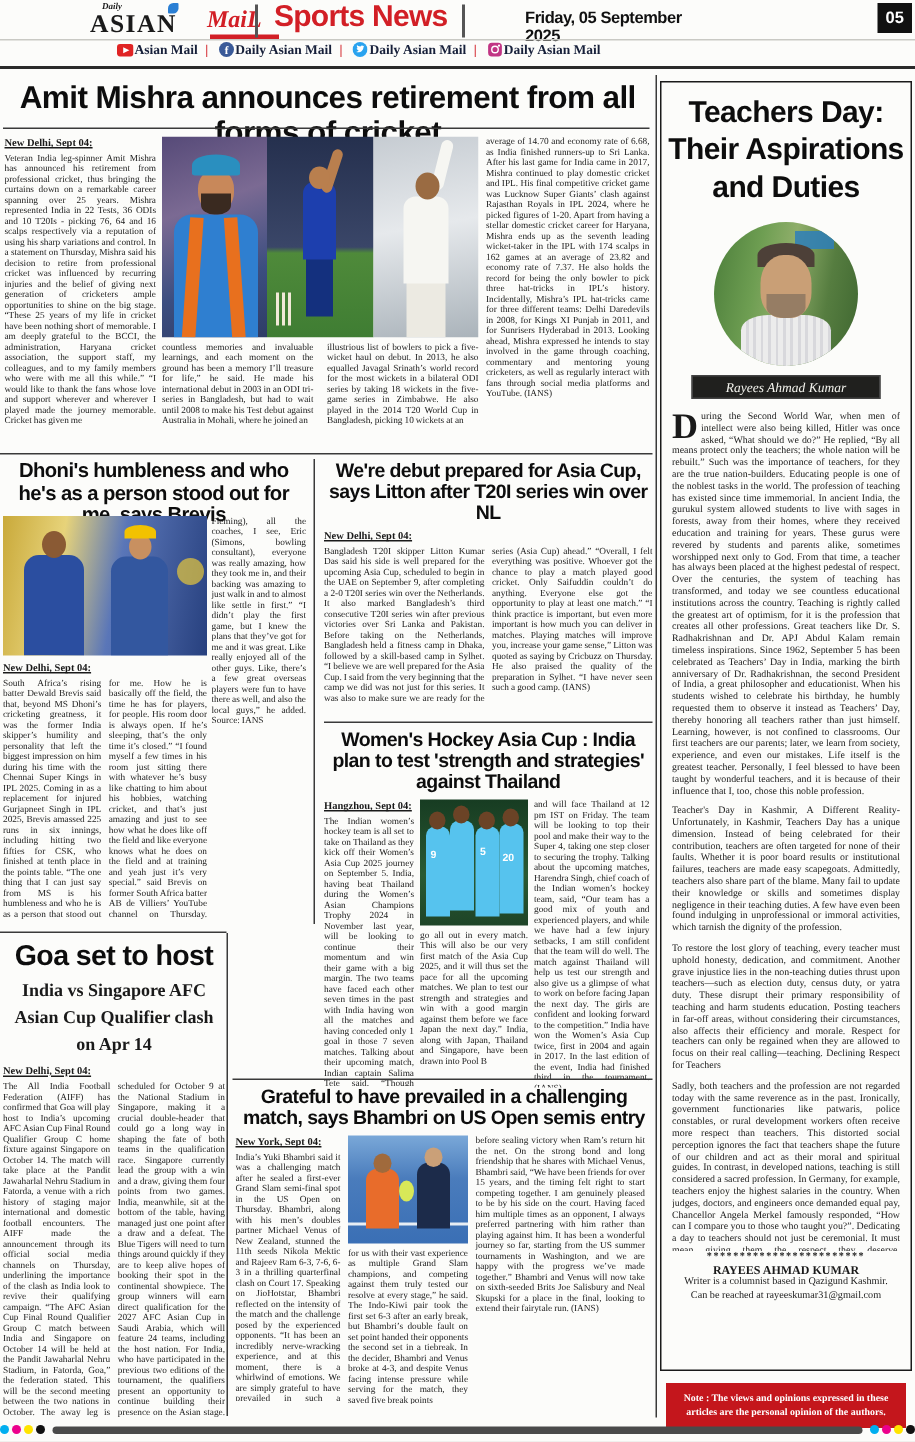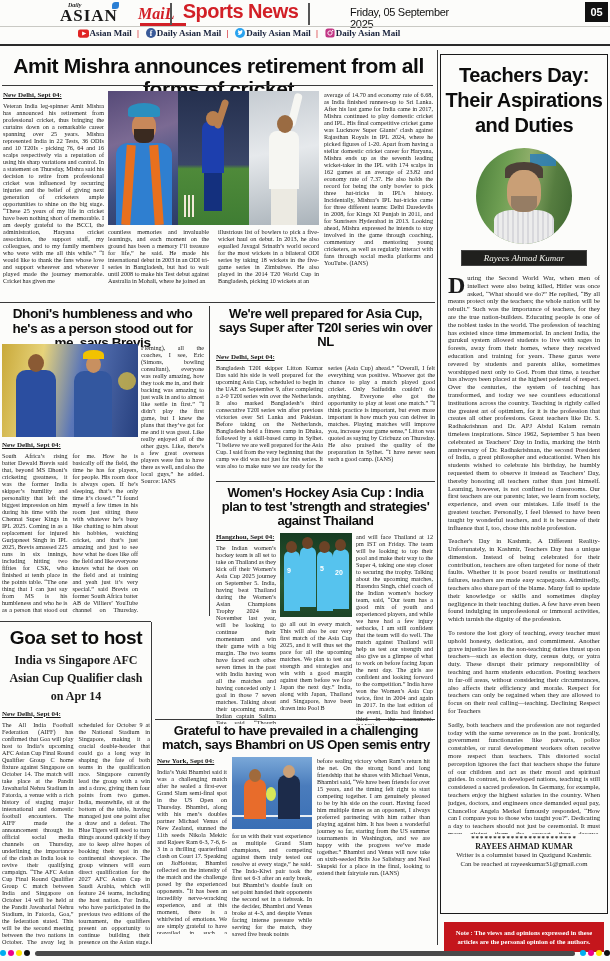--- a/index.html
+++ b/index.html
@@ -14,21 +14,21 @@
   .logo { position:absolute; left:60px; top:2px; width:150px; height:24px;text-align:center; }
   .logo .daily { position:absolute; left:8px; top:0; font-size:6px; font-style:italic; font-weight:bold; }
   .logo .asian { position:absolute; left:0; top:4px; font-size:17px; font-weight:bold; letter-spacing:1px; font-family:"Liberation Serif",serif; }
   .logo .star { position:absolute; left:52px; top:0px; width:7px; height:7px; background:#2a7fd4; border-radius:50% 10% 50% 10%; }
   .logo .mail { position:absolute; left:78px; top:3px; font-size:16px; font-weight:bold; font-style:italic; color:#d21f26; }
   .logo .mail-bar { position:absolute; left:80px; top:21px; width:46px; height:3px; background:#d21f26; }
   .mast-bar { position:absolute; top:3px; width:2px; height:22px; background:#555; }
   .section-title { position:absolute; left:178px; top:0px; width:125px; text-align:center;
     font-family:"Liberation Sans",sans-serif; font-weight:bold; font-size:20px; letter-spacing:-0.5px; color:#d21f26; }
   .mast-date { position:absolute; left:350px; top:6px; width:120px; font-family:"Liberation Sans",sans-serif;
-    font-weight:normal; font-size:11px; letter-spacing:-0.3px; color:#111; }
+    font-weight:bold; font-size:11px; letter-spacing:-0.3px; color:#111; }
   .page-box { position:absolute; right:2px; top:2px; width:23px; height:20px; background:#111;
     color:#fff; font-family:"Liberation Sans",sans-serif; font-weight:bold; font-size:11px;
     display:flex; align-items:center; justify-content:center; }
   .social-row { position:absolute; left:0; top:28px; width:478px; display:flex; justify-content:center; gap:7px; }
   .social-item { display:flex; align-items:center; gap:1px; font-weight:bold; font-size:9px; color:#17203a; }
   .social-item .sep { color:#d21f26; font-weight:bold; margin-left:4px; }
   .hline1 { position:absolute; left:0; top:26px; width:610px; height:1px; background:#c9c9c4; }
   .hline2 { position:absolute; left:0; top:44px; width:610px; height:2px; background:#2a2a2a; }
   
   .headline { font-family:"Liberation Sans",sans-serif; font-weight:bold; color:#0d0d0d;
@@ -238,21 +238,21 @@
   <div class="abs" style="left:2px; top:441px; width:136px">
     <div class="dateline">New Delhi, Sept 04:</div>
   </div>
   <div class="abs" style="left:2px; top:452px; width:136px; height:164px">
     <div class="body-txt two-col" style="height:164px">South Africa’s rising batter Dewald Brevis said that, beyond MS Dhoni’s cricketing greatness, it was the former India skipper’s humility and personality that left the biggest impression on him during his time with the Chennai Super Kings in IPL 2025. Coming in as a replacement for injured Gurjapneet Singh in IPL 2025, Brevis amassed 225 runs in six innings, including hitting two fifties for CSK, who finished at tenth place in the points table. “The one thing that I can just say from MS is his humbleness and who he is as a person that stood out for me. How he is basically off the field, the time he has for players, for people. His room door is always open. If he’s sleeping, that’s the only time it’s closed.” “I found myself a few times in his room just sitting there with whatever he’s busy like chatting to him about his hobbies, watching cricket, and that’s just amazing and just to see how what he does like off the field and like everyone knows what he does on the field and at training and yeah just it’s very special.” said Brevis on former South Africa batter AB de Villiers’ YouTube channel on Thursday. Though Chennai Super Kings had a rough time in the IPL, Brevis said he was impressed with how the coaching staff was good to him. “I enjoyed my time there. Flem (head coach Stephen</div>
   </div>
 
   <div class="vrule" style="left:209px; top:306px; height:310px"></div>
 
   <div class="abs" style="left:216px; top:307px; width:219px">
-    <div class="headline" style="font-size:13px">We're well prepared for Asia Cup, says Super after T20I series win over NL</div>
+    <div class="headline" style="font-size:13px">We're debut prepared for Asia Cup, says Litton after T20I series win over NL</div>
     <div class="dateline" style="margin-top:4px">New Delhi, Sept 04:</div>
     <div class="body-txt two-col" style="height:118px">Bangladesh T20I skipper Litton Kumar Das said his side is well prepared for the upcoming Asia Cup, scheduled to begin in the UAE on September 9, after completing a 2-0 T20I series win over the Netherlands. It also marked Bangladesh’s third consecutive T20I series win after previous victories over Sri Lanka and Pakistan. Before taking on the Netherlands, Bangladesh held a fitness camp in Dhaka, followed by a skill-based camp in Sylhet. “I believe we are well prepared for the Asia Cup. I said from the very beginning that the camp we did was not just for this series. It was also to make sure we are ready for the series (Asia Cup) ahead.” “Overall, I felt everything was positive. Whoever got the chance to play a match played good cricket. Only Saifuddin couldn’t do anything. Everyone else got the opportunity to play at least one match.” “I think practice is important, but even more important is how much you can deliver in matches. Playing matches will improve you, increase your game sense,” Litton was quoted as saying by Cricbuzz on Thursday. He also praised the quality of the preparation in Sylhet. “I have never seen such a good camp. (IANS)</div>
   </div>
   <div class="hrule" style="left:216px; top:481px; width:219px"></div>
 
   <div class="abs" style="left:216px; top:486px; width:219px">
     <div class="headline" style="font-size:13px">Women's Hockey Asia Cup : India plan to test 'strength and strategies' against Thailand</div>
     <div style="display:flex; gap:4px; margin-top:5px">
       <div style="width:60px">
         <div class="dateline">Hangzhou, Sept 04:</div>

